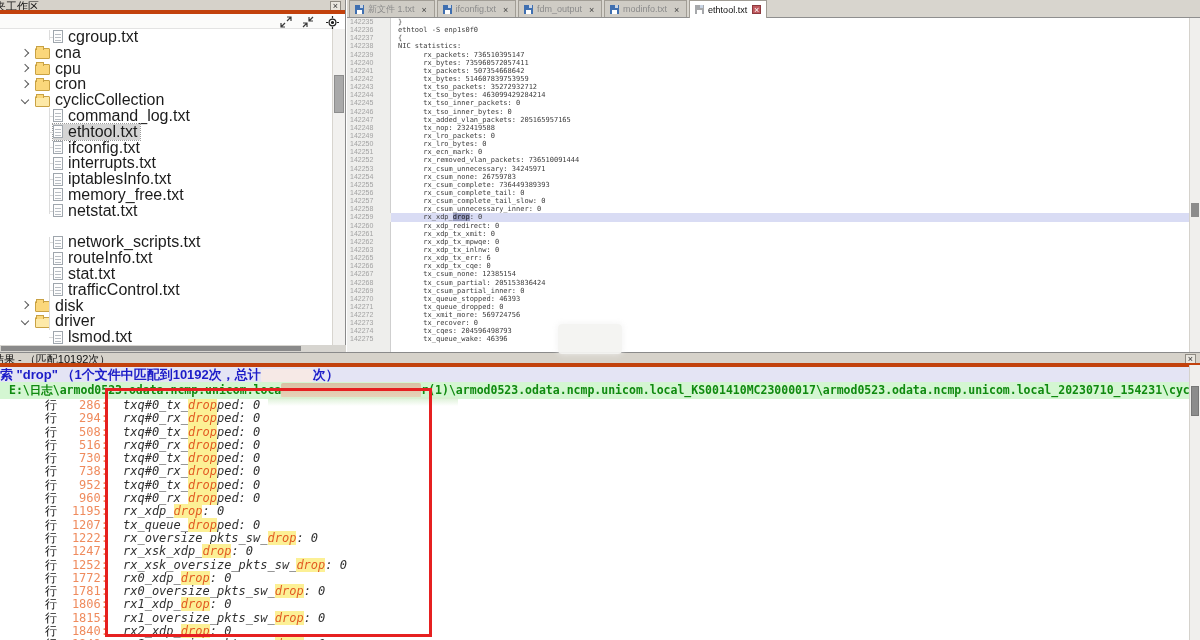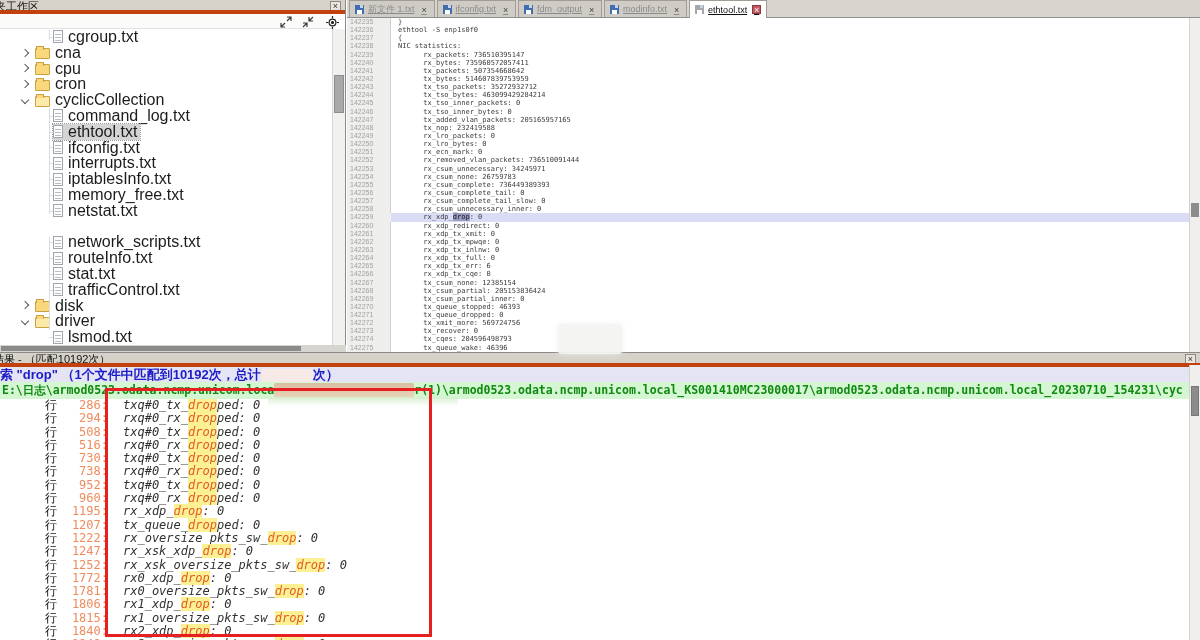--- a/index.html
+++ b/index.html
@@ -41,21 +41,21 @@
   .guide{position:absolute;width:1px;background:#dcdcdc;left:49px;}
   
   #tree-vscroll{position:absolute;right:0;top:29px;width:13px;height:316px;background:#f2f1ef;border-left:1px solid #d8d5cf;}
   #tree-vscroll .thumb{position:absolute;left:1px;top:46px;width:10px;height:38px;background:#a9a9a9;border:1px solid #8d8d8d;}
   #tree-hscroll{position:absolute;left:0;bottom:0;width:346px;height:7px;background:#d7d5d0;}
   #tree-hscroll .thumb{position:absolute;left:1px;top:1px;width:300px;height:5px;background:#8a8a8a;}
 
   
   #editor{position:absolute;left:347px;top:0;width:853px;height:352px;background:#fff;}
   #tabbar{position:absolute;left:0;top:0;width:853px;height:18px;background:#d8d5ce;border-bottom:1px solid #8f8f8f;display:flex;align-items:flex-end;}
-  .tab{height:17px;display:flex;align-items:center;padding:0 5px;background:#cfccc5;border:1px solid #a19d95;border-bottom:none;margin-left:2px;font-size:9px;color:#8b8b8b;white-space:nowrap;text-decoration:underline;}
+  .tab{height:17px;display:flex;align-items:center;padding:0 5px;background:#cfccc5;border:1px solid #a19d95;border-bottom:none;margin-left:2px;font-size:9px;color:#8b8b8b;white-space:nowrap;}
   .tab .floppy{width:9px;height:9px;margin-right:4px;flex:none;position:relative;background:#3f6fb0;}
   .tab .floppy::after{content:"";position:absolute;left:2px;bottom:0;width:5px;height:4px;background:#fff;}
   .tab .floppy::before{content:"";position:absolute;right:1px;top:0;width:3px;height:3px;background:#c8d4e4;}
   .tab.active{background:#fff;color:#111;margin-bottom:-1px;height:18px;}
   .tab.active .floppy{background:#a6a8ab;}
   .tab .tab-close{margin-left:5px;font-size:9px;line-height:8px;color:#444;width:9px;height:9px;text-align:center;border:1px solid transparent;}
   .tab.active .tab-close{background:#c0595e;border-color:#8d3a3f;color:#fff;}
   #ed-body{position:absolute;left:0;top:18px;width:842px;height:334px;overflow:hidden;background:#fff;}
   #gutter-strip{position:absolute;left:0;top:0;width:44px;height:334px;background:#eeeeec;border-right:1px solid #cfcfcf;}
   .eline{position:relative;height:8.15px;line-height:8.15px;font-size:7px;white-space:pre;display:flex;}
@@ -67,21 +67,21 @@
   #ed-vscroll{position:absolute;right:0;top:18px;width:11px;height:334px;background:#f0efed;border-left:1px solid #d5d2cc;}
   #ed-vscroll .thumb{position:absolute;left:1px;top:185px;width:8px;height:14px;background:#8c8c8c;}
 
   
   #results{position:absolute;left:0;top:352px;width:1200px;height:288px;background:#fff;border-top:1px solid #8a8a8a;}
   #results .ptitle .t{margin-left:-7px;}
   #res-summary{height:15px;background:var(--summary-bg);font-size:13px;font-weight:bold;color:var(--summary-blue);line-height:15px;white-space:nowrap;overflow:hidden;}
   #res-summary .t{margin-left:-13px;display:inline-block;}
   .blob-inline{display:inline-block;vertical-align:middle;}
   #summary-blob{width:52px;height:13px;background:#f6e9e6;border-radius:2px;}
-  #res-path{height:17px;background:var(--path-bg);font-size:11.5px;font-weight:bold;color:var(--path-green);line-height:17px;white-space:nowrap;overflow:hidden;padding-left:2px;}
+  #res-path{height:17px;background:var(--path-bg);font-size:11.5px;font-weight:bold;color:var(--path-green);line-height:17px;white-space:nowrap;overflow:hidden;padding-left:9px;}
   #path-blob{width:140px;height:15px;background:linear-gradient(#d9bfa3,#e8d5ba);border-radius:2px;}
   #res-rows{position:absolute;left:0;top:46px;width:1188px;height:242px;overflow:hidden;font-size:12px;}
   .rrow{height:13.3px;line-height:13.3px;white-space:pre;display:flex;}
   .rrow .rhang{display:inline-block;width:17px;margin-left:45px;color:#111;font-size:12px;flex:none;}
   .rrow .rnum{display:inline-block;width:46px;text-align:right;color:#ef8b5d;flex:none;}
   .rrow .rtext{margin-left:15px;color:#303030;font-style:italic;}
   .rrow .rtext mark{background:var(--match-yellow);color:var(--match-orange);}
   #res-vscroll{position:absolute;right:0;top:12px;width:11px;height:276px;background:#f0efed;border-left:1px solid #d5d2cc;}
   #res-vscroll .thumb{position:absolute;left:1px;top:21px;width:8px;height:30px;background:#8c8c8c;border:1px solid #777;}
 
@@ -404,24 +404,20 @@
   </div>
         <div class="eline">
     <span class="lnum">142262</span>
     <span class="lcode mono">      rx_xdp_tx_mpwqe: 0</span>
   </div>
         <div class="eline">
     <span class="lnum">142263</span>
     <span class="lcode mono">      rx_xdp_tx_inlnw: 0</span>
   </div>
         <div class="eline">
-    <span class="lnum">142264</span>
-    <span class="lcode mono">      rx_xdp_tx_full: 0</span>
-  </div>
-        <div class="eline">
     <span class="lnum">142265</span>
     <span class="lcode mono">      rx_xdp_tx_err: 6</span>
   </div>
         <div class="eline">
     <span class="lnum">142266</span>
     <span class="lcode mono">      rx_xdp_tx_cqe: 0</span>
   </div>
         <div class="eline">
     <span class="lnum">142267</span>
     <span class="lcode mono">      tx_csum_none: 12385154</span>

